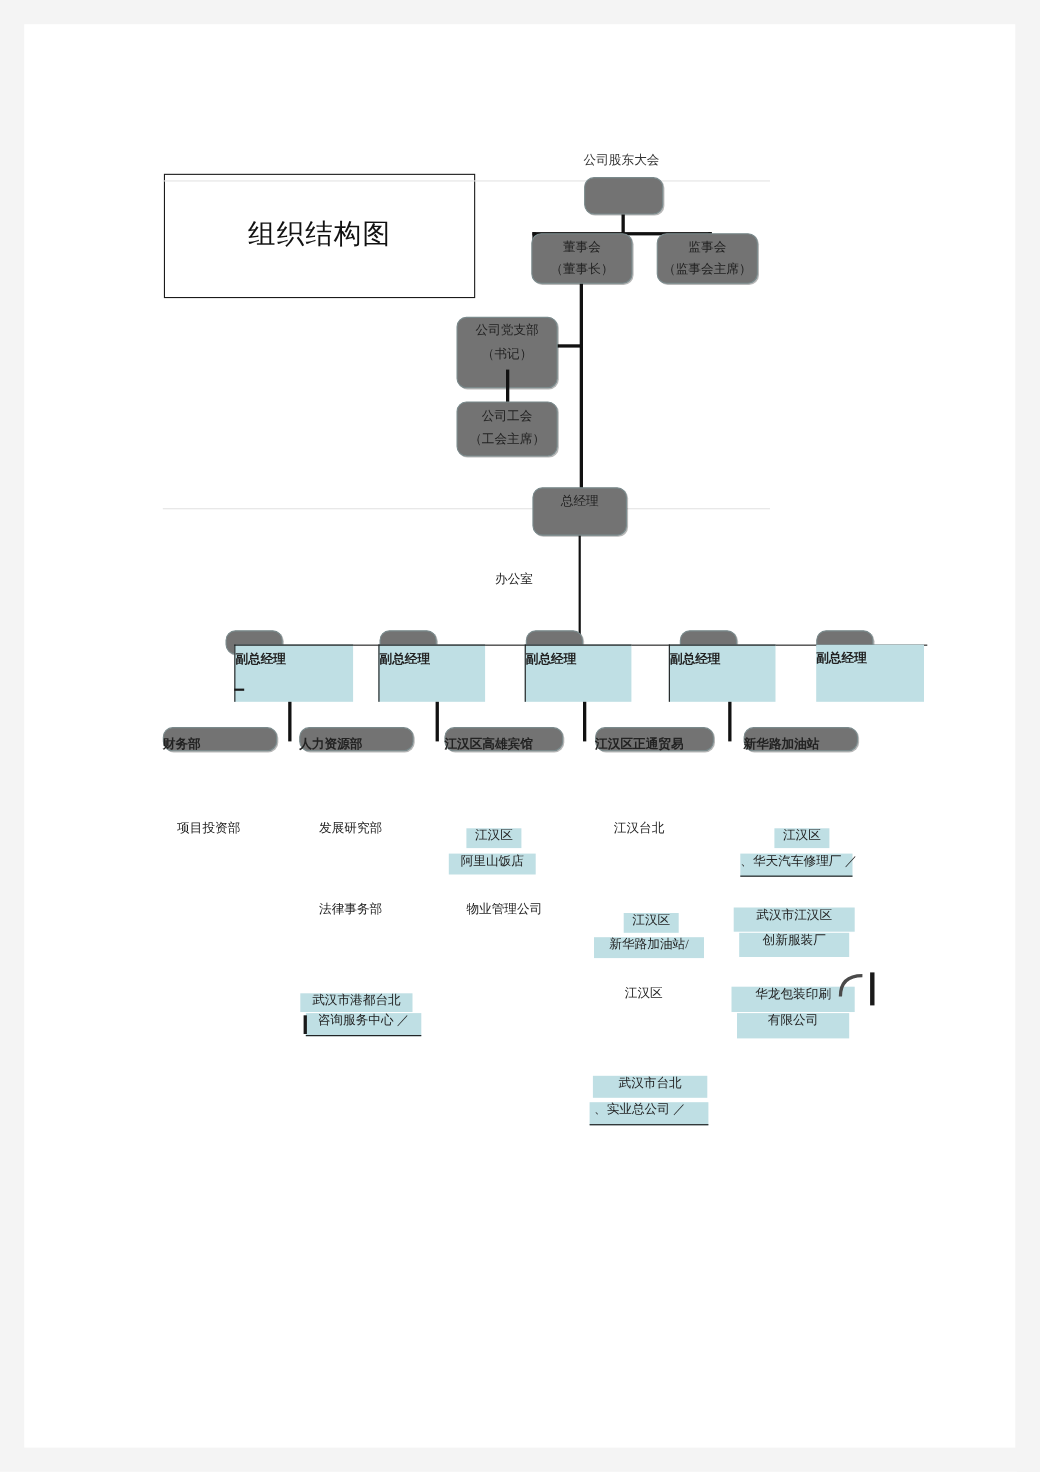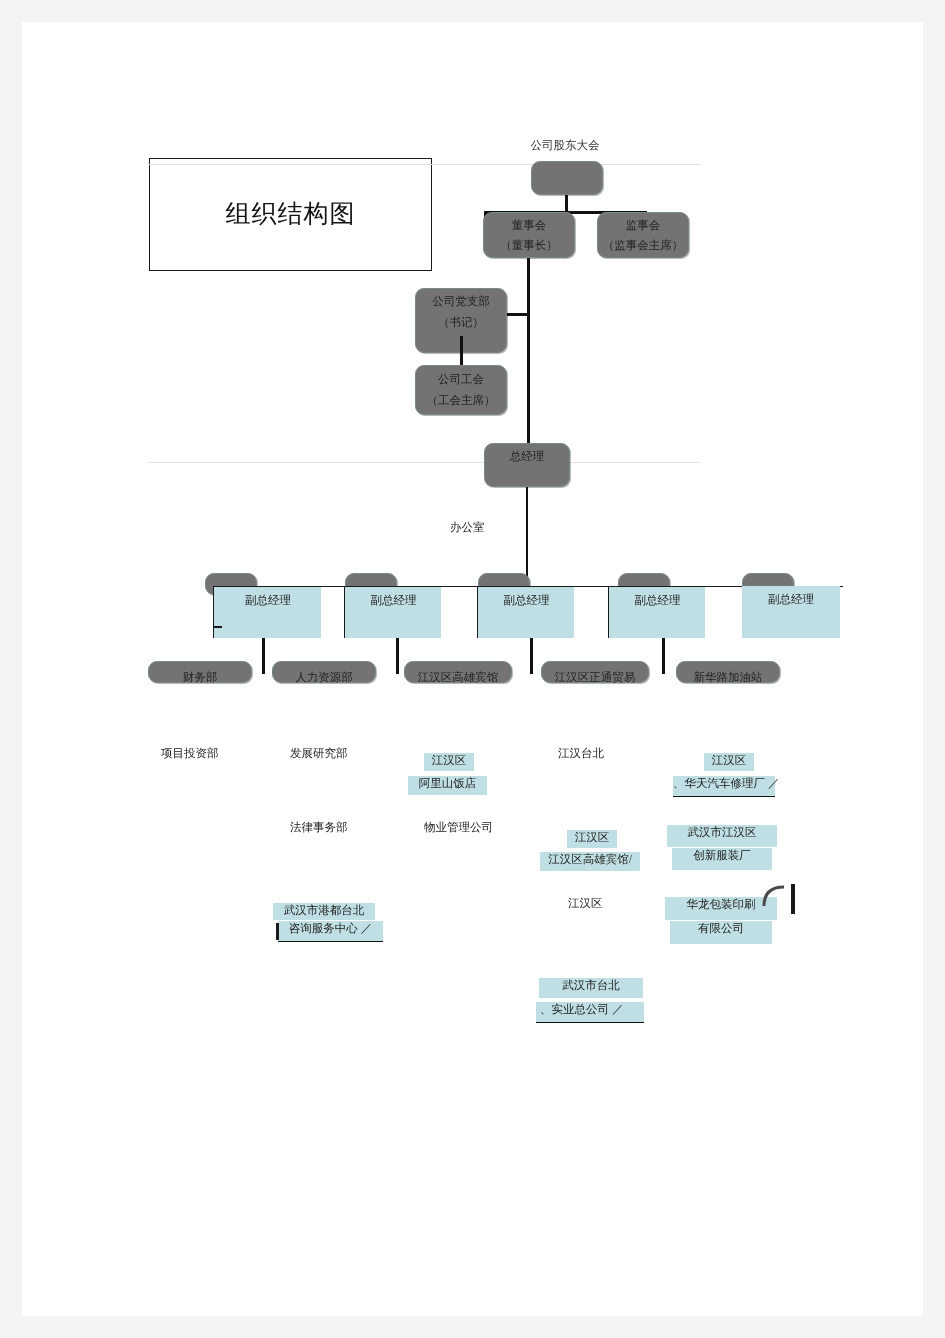--- a/index.html
+++ b/index.html
@@ -50,21 +50,21 @@
   }
   .flat.bordered{border-top:1.4px solid #1a1a1a;border-left:1.4px solid #1a1a1a;}
 
   
   .vline{position:absolute;background:#111;width:3px;}
   .hline{position:absolute;background:#111;height:3px;}
   .vline-thin{position:absolute;background:#111;width:2px;}
 
   
   .txt{position:absolute;font-size:11.5px;color:#222;white-space:nowrap;line-height:1.35;}
-  .txt.c{text-align:center;}
+  .txt.c{text-align:left;font-weight:bold;}
 
   
   .hl{position:absolute;background:#bfdfe4;font-size:11.5px;color:#222;
       white-space:nowrap;line-height:1.35;text-align:center;}
   .hl.ul{border-bottom:1.3px solid #111;}
 
   
   .artifact{position:absolute;}
 </style>
 </head>
@@ -175,21 +175,21 @@
 <div class="hl" style="left:273px;top:903px;width:102px;height:17px;overflow:hidden;">武汉市港都台北</div>
 <div class="hl ul" style="left:278px;top:921px;width:105px;height:20px;">咨询服务中心 ／</div>
 <div class="artifact" style="left:276px;top:923px;width:3px;height:17px;background:#1a1a1a;"></div>
 
 <div class="hl" style="left:424px;top:753px;width:50px;height:18px;">江汉区</div>
 <div class="hl" style="left:408px;top:776px;width:79px;height:19px;">阿里山饭店</div>
 <div class="txt" style="left:424px;top:820px;">物业管理公司</div>
 
 <div class="txt" style="left:558px;top:746px;">江汉台北</div>
 <div class="hl" style="left:567px;top:830px;width:50px;height:18px;">江汉区</div>
-<div class="hl" style="left:540px;top:852px;width:100px;height:19px;">江汉区高雄宾馆/</div>
+<div class="hl" style="left:540px;top:852px;width:100px;height:19px;">新华路加油站/</div>
 <div class="txt" style="left:568px;top:896px;">江汉区</div>
 <div class="hl" style="left:539px;top:978px;width:104px;height:20px;">武汉市台北</div>
 <div class="hl ul" style="left:536px;top:1002px;width:108px;height:21px;text-align:left;padding-left:4px;box-sizing:border-box;">、实业总公司      ／</div>
 
 <div class="hl" style="left:704px;top:753px;width:50px;height:18px;">江汉区</div>
 <div class="hl ul" style="left:673px;top:776px;width:102px;height:20px;">、华天汽车修理厂 ／</div>
 
 <div class="hl" style="left:667px;top:825px;width:110px;height:22px;">武汉市江汉区</div>
 <div class="hl" style="left:672px;top:848px;width:100px;height:22px;">创新服装厂</div>
 

